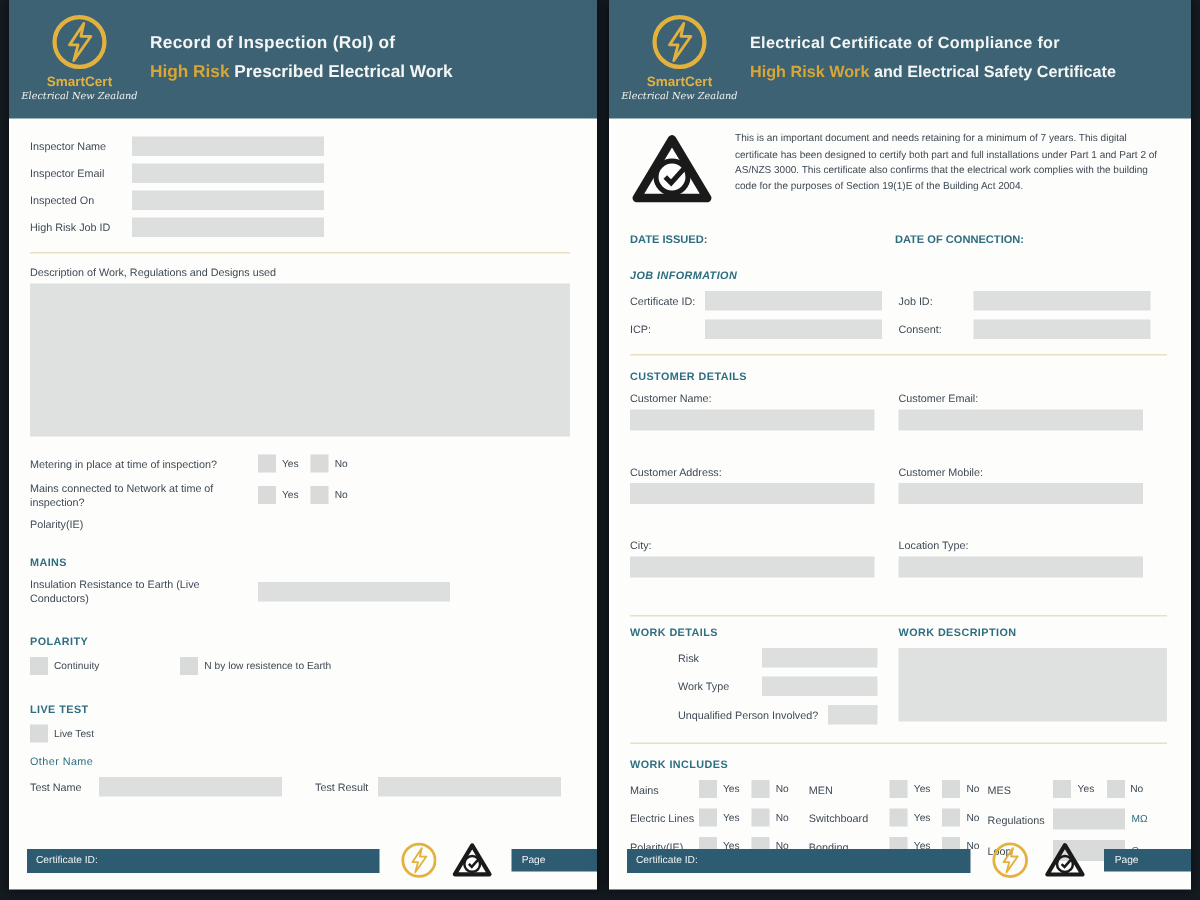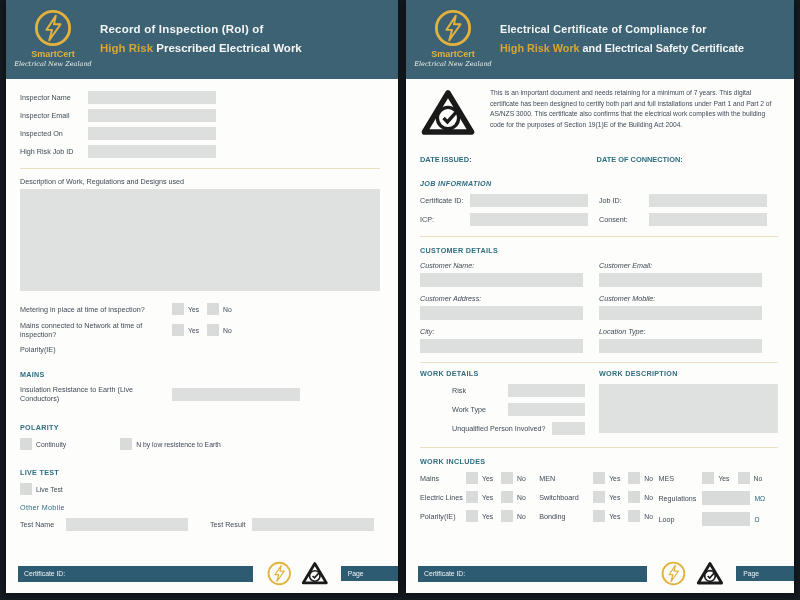--- a/index.html
+++ b/index.html
@@ -52,21 +52,21 @@
   .introrow { display:flex; margin-top:9px; }
   .rcm-big { width:56px; height:50px; flex-shrink:0; margin-right:14px; }
   .intro { color:#3f4a55; font-size:6.7px; line-height:1.6; padding-right:2px; }
   .daterow { display:flex; margin-top:17px; }
   .datelbl { color:#2e6e80; font-weight:bold; font-size:7.4px; }
   .datelbl.second { margin-left:125px; }
   .grid2 { display:flex; flex-wrap:wrap; }
   .jrow { display:flex; align-items:center; width:50%; margin-bottom:6px; }
   .jrow .lbl { width:50px; flex-shrink:0; }
   .jrow .fbox { width:118px; }
-  .cucell { width:50%; margin-bottom:7px; padding-right:16px;font-style:italic; }
+  .cucell { width:50%; margin-bottom:23px; padding-right:16px; }
   .cucell .fbox { margin-top:3px; width:100%; height:14px; }
   .workwrap { display:flex; }
   .workleft { width:50%; padding-right:14px; }
   .workright { width:50%; }
   .wrow { display:flex; align-items:center; margin-bottom:6px;margin-left:32px; }
   .wrow .lbl { width:56px; flex-shrink:0; }
   .wrow .fbox { width:118px; }
   .wrow .lbl.wide { width:100px; }
   .wrow .fbox.small { width:74px; }
   .wdesc { background:#dfe1e0; height:49px; width:100%; margin-top:5px; }
@@ -158,21 +158,21 @@
       <span class="cbl">Continuity</span>
       <span class="cb opt2"></span>
       <span class="cbl">N by low resistence to Earth</span>
     </div>
 
     <div class="sec" style="margin-top:18px;">LIVE TEST</div>
     <div class="optrow" style="margin-top:1px;">
       <span class="cb"></span>
       <span class="cbl">Live Test</span>
     </div>
-    <div class="sec" style="margin-top:8px; font-weight:normal;">Other Mobile</div>
+    <div class="sec" style="margin-top:8px; font-weight:normal;">Other Name</div>
     <div class="trow">
       <span class="lbl">Test Name</span>
       <span class="fbox"></span>
       <span class="lbl second">Test Result</span>
       <span class="fbox"></span>
     </div>
   </div>
 
   <div class="footer">
     <div class="certbar">Certificate ID:</div>

